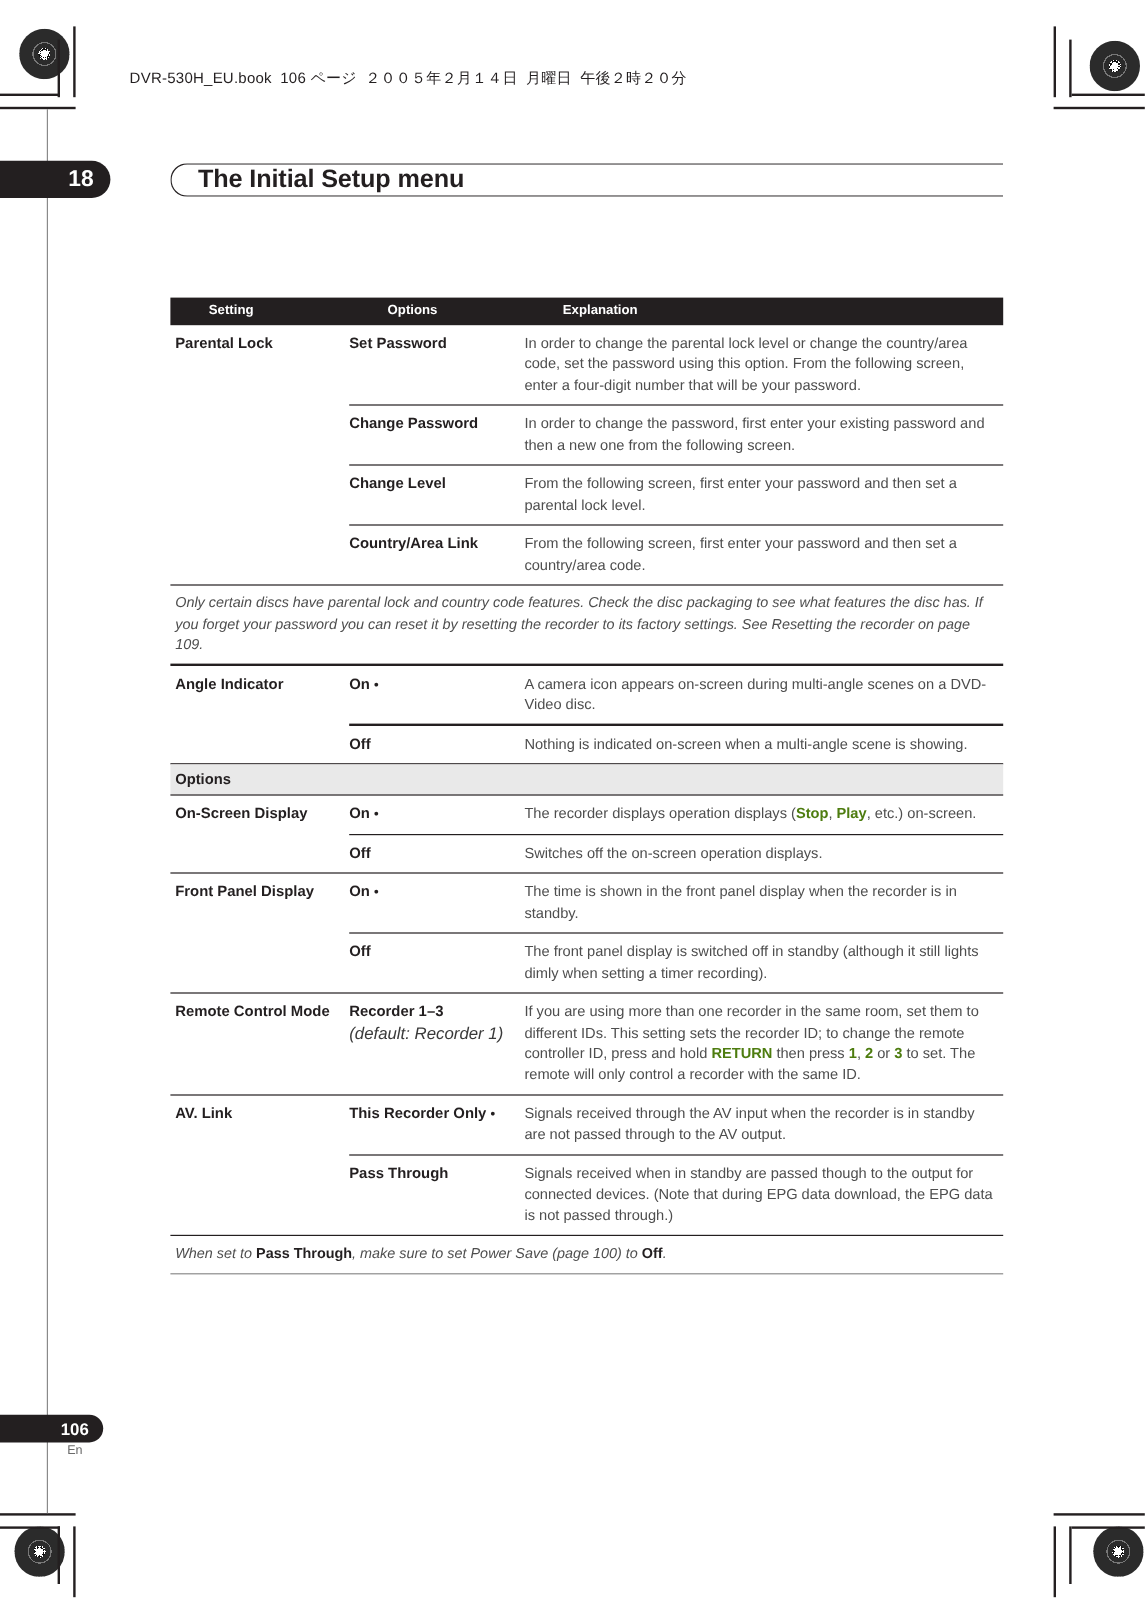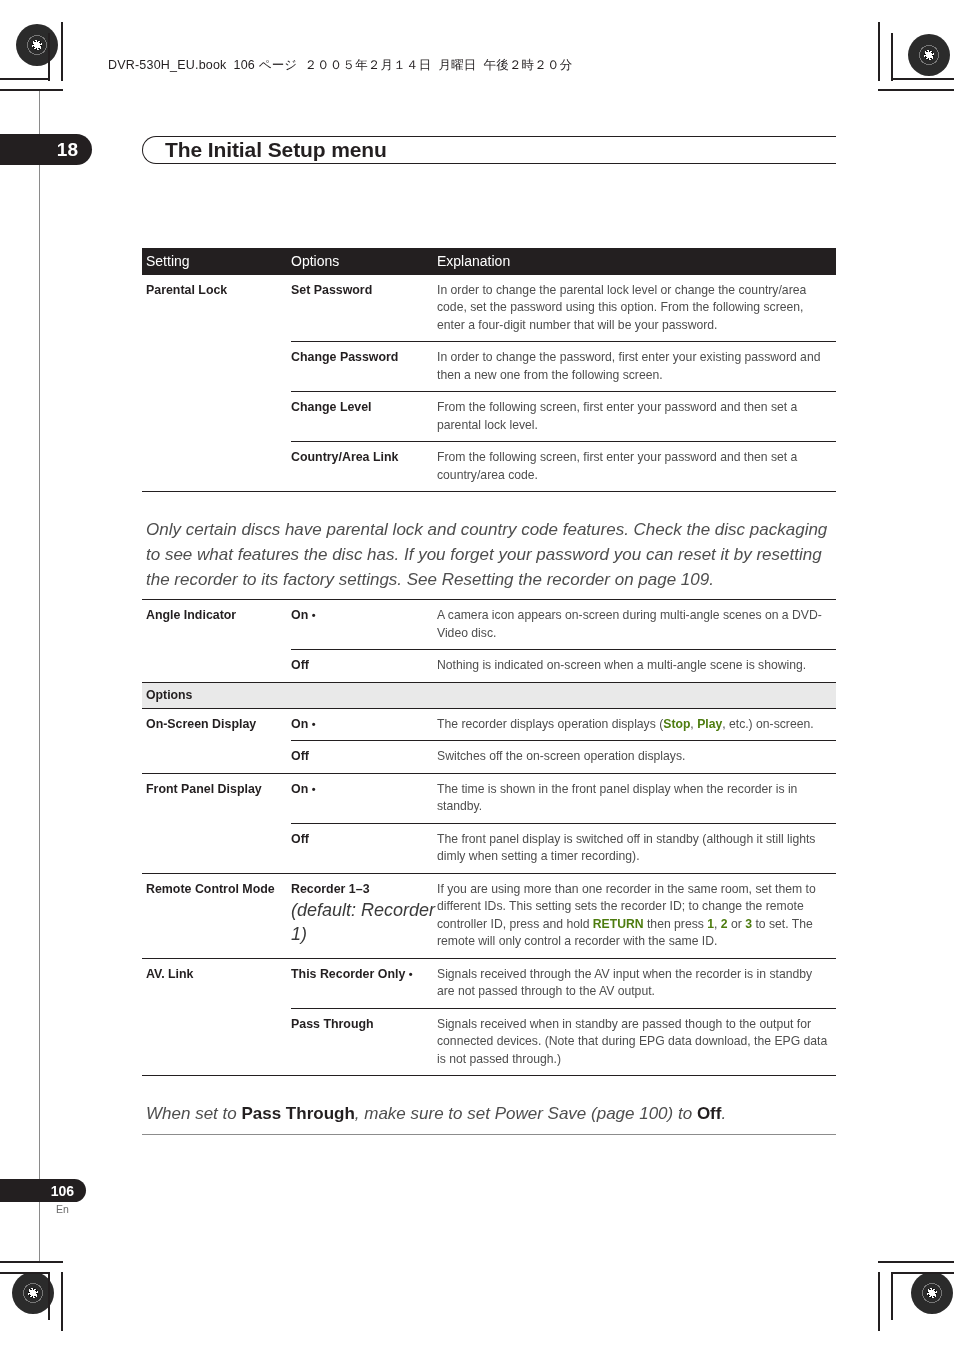--- a/index.html
+++ b/index.html
@@ -75,21 +75,21 @@
     position: absolute;
     left: 142px; top: 248px;
     width: 694px;
   }
   .thead {
     background: #231f20;
     color: #ffffff;
     display: flex;
     padding: 5px 0 6px 0;
   }
-  .thead .c { font-weight: normal; font-size: 14px; }
+  .thead .c { font-weight: bold; font-size: 11px; padding-left: 32px; }
   .col-setting   { width: 149px; padding-left: 4px; }
   .col-options   { width: 146px; }
   .col-explain   { flex: 1; }
 
   .row {
     display: flex;
     padding: 7px 0 7px 0;
     justify-content: center;
   }
   .row .col-setting { padding-left: 4px; }
@@ -98,44 +98,43 @@
   .sep-sub  { height: 1.1px; background: #231f20; margin-left: 149px; width: calc(100% - 149px); }
   .sep-thin { height: 1px; background: #8c8c8c; width: 100%; }
 
   .cell-setting {
     font-weight: bold; font-size: 12.4px; color: #231f20; line-height: 1.35;
   }
   .cell-option {
     font-weight: bold; font-size: 12.4px; color: #231f20; line-height: 1.35;
   }
   .cell-option .sub {
-    display: block; font-weight: normal; font-style: italic; font-size: 18px; color: #3a3a3a;
+    display: block; font-weight: normal; font-style: italic; font-size: 14px; color: #3a3a3a;
   }
   .cell-explain {
     font-size: 12.2px; color: #4e4e4e; line-height: 1.43; padding-right: 4px;
   }
   .cell-explain b { color: #4d7c0f; font-weight: bold; }
 
   .bullet { font-size: 11px; }
 
   .section-band {
     background: #e9e9e9;
     padding: 5px 0 6px 4px;
     font-weight: bold;
     font-size: 12.3px;
     color: #231f20;
   }
 
   .note {
     font-style: italic;
-    font-size: 17px;
+    font-size: 12px;
     color: #4e4e4e;
     line-height: 1.45;
     padding: 6px 4px 7px 4px;
-    margin-top: 20px;
   }
   .note b { font-style: normal; font-weight: bold; color: #231f20; }
 
   
   .page-num {
     position: absolute;
     left: -32px; top: 1179px;
     width: 118px; height: 23px;
     background: #231f20;
     border-radius: 12px;

